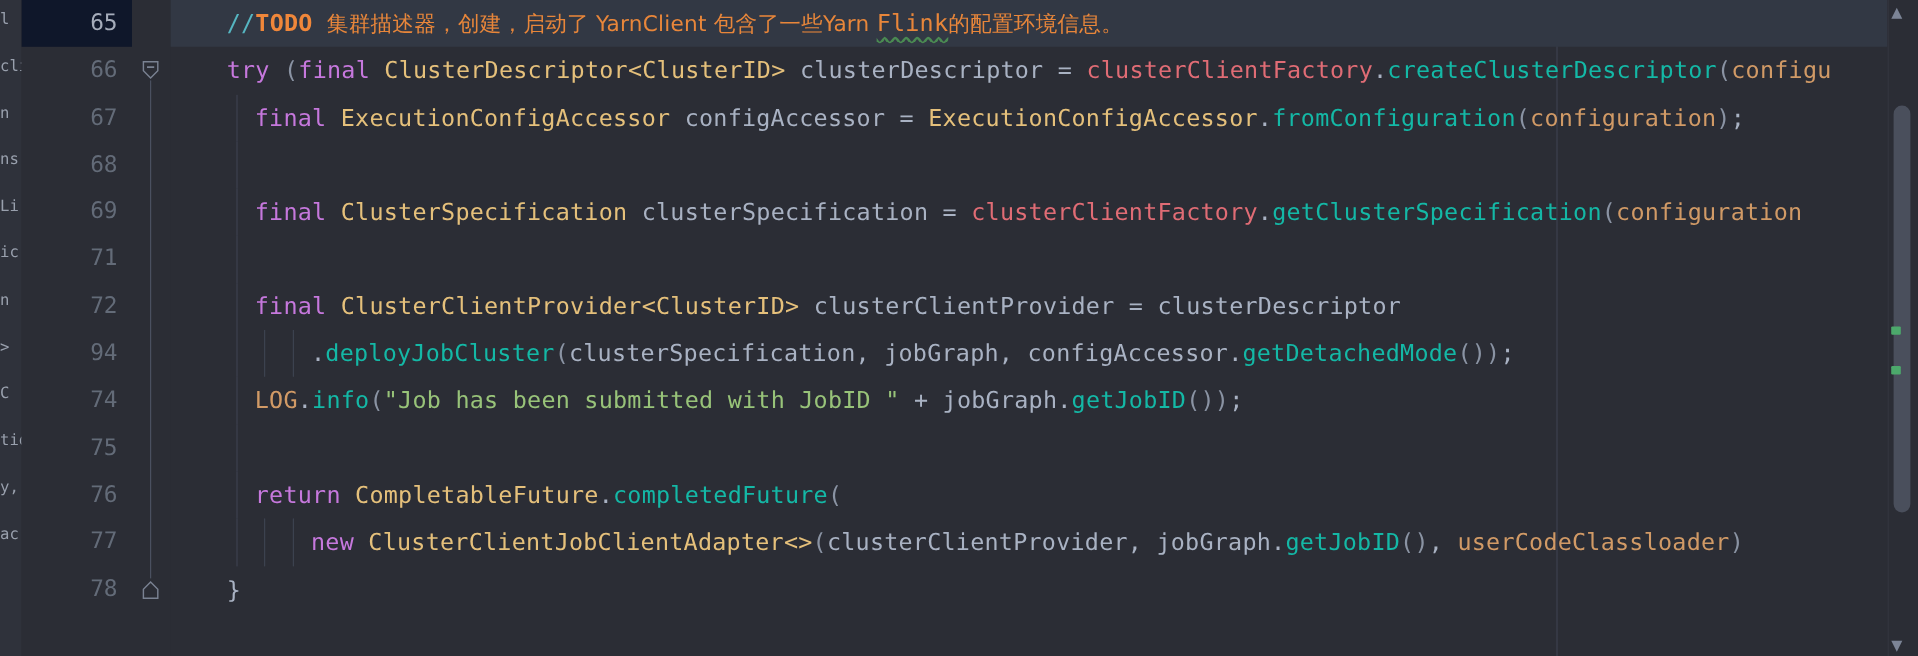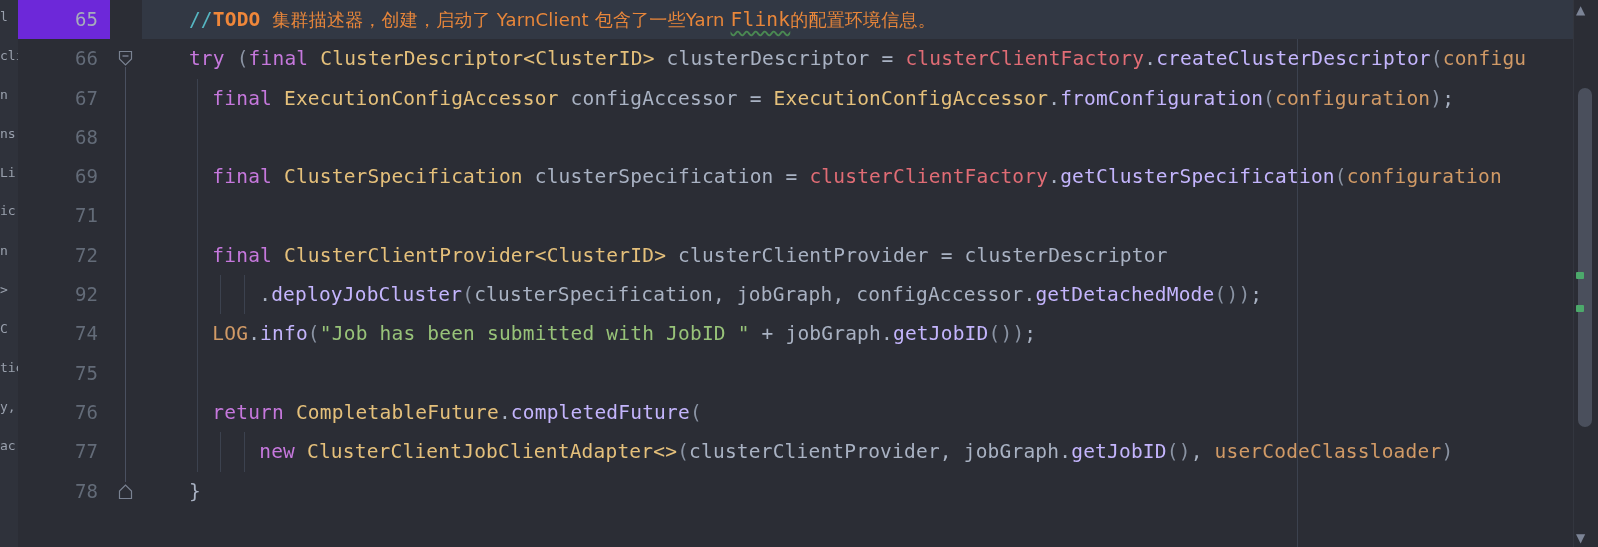--- a/index.html
+++ b/index.html
@@ -51,21 +51,21 @@
   .gutter-row {
     height: 39.3px;
     line-height: 39.3px;
     text-align: right;
     padding-right: 12px;
     font-size: 19px;
     color: #636b78;
     font-family: "DejaVu Sans Mono", "Liberation Mono", monospace;
     box-sizing: border-box;
   }
-  .gutter-row.current { color: #a6adbb; background: #6d28d9; }
+  .gutter-row.current { color: #a6adbb; background: #0f172a; }
 
   
   .foldstrip {
     flex: 0 0 32px;
     width: 32px;
     height: 547px;
     position: relative;
     background: #2b2d35;
   }
   .fold-marker {
@@ -120,21 +120,21 @@
     width: 1px;
     background: #3c424f;
   }
 
   
   .t-kw       { color: #c678dd; }          
   .t-cls      { color: #e5c07b; }          
   .t-var      { color: #a9b2c3; }          
   .t-field    { color: #e06c75; }          
   .t-static   { color: #d19a66; text-align: right; }          
-  .t-method   { color: #c4b5fd; }          
+  .t-method   { color: #14b8a6; }          
   .t-param    { color: #d19a66; }          
   .t-str      { color: #98c379; }          
   .t-punct    { color: #a9b2c3; }          
   .t-cmt-slash{ color: #56b6c2; }          
   .t-todo     { color: #f0873a; font-weight: bold; }
   .t-cmt      { color: #e8863a; }          
   .t-paren    { color: #8a93a3; }
 
   .typo {
     text-decoration: underline wavy #4a8a52;
@@ -200,21 +200,21 @@
 
   <div class="gutter">
     <div class="gutter-rows" id="gutter-host">
         <div class="gutter-row current">65</div>
         <div class="gutter-row">66</div>
         <div class="gutter-row">67</div>
         <div class="gutter-row">68</div>
         <div class="gutter-row">69</div>
         <div class="gutter-row">71</div>
         <div class="gutter-row">72</div>
-        <div class="gutter-row">92</div>
+        <div class="gutter-row">94</div>
         <div class="gutter-row">74</div>
         <div class="gutter-row">75</div>
         <div class="gutter-row">76</div>
         <div class="gutter-row">77</div>
         <div class="gutter-row">78</div>
       </div>
   </div>
 
   <div class="foldstrip">
     <div id="fold-host">

